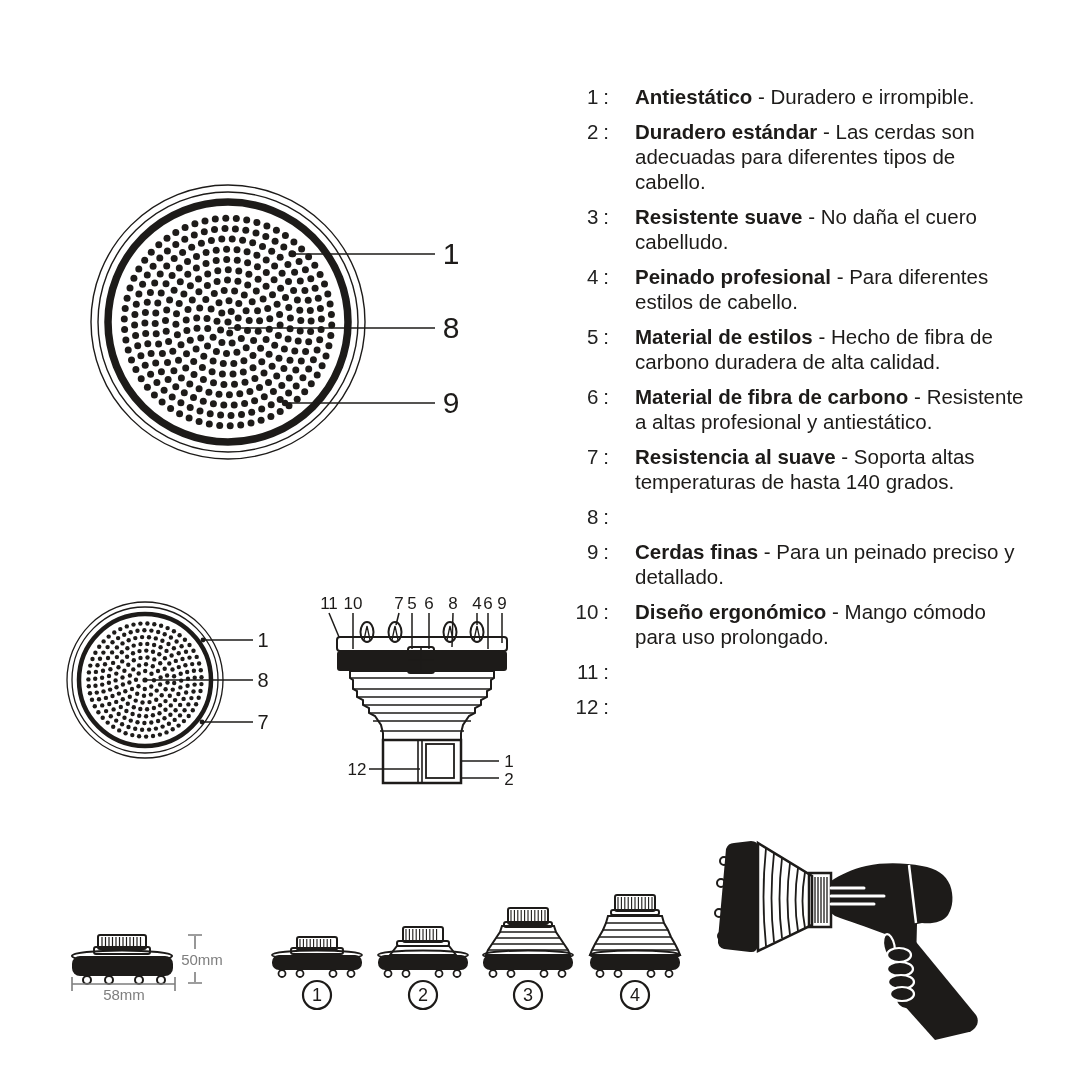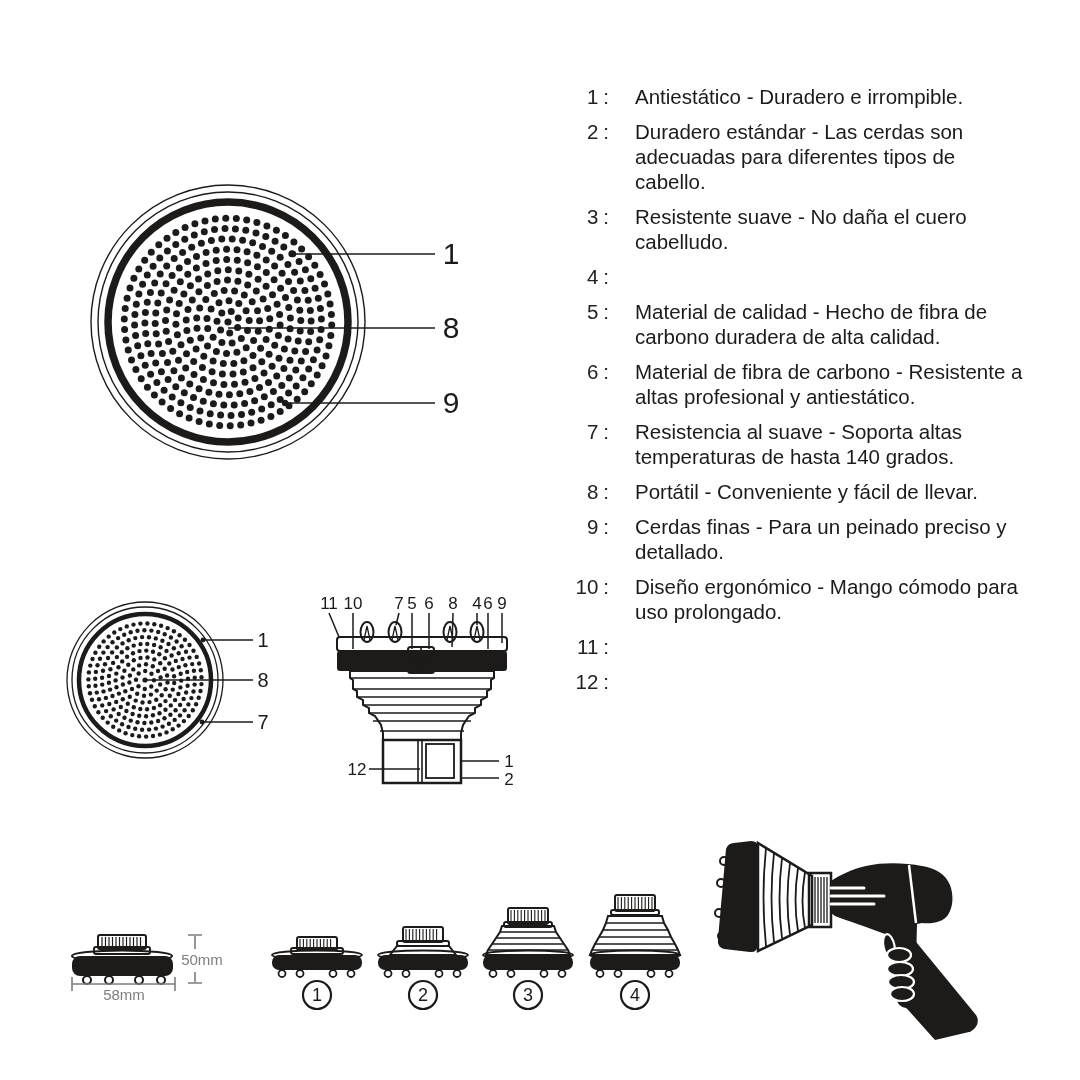--- a/index.html
+++ b/index.html
@@ -5,21 +5,21 @@
   html,body{margin:0;padding:0;background:#fff;}
   .canvas{position:relative;width:1080px;height:1080px;background:#ffffff;overflow:hidden;
           font-family:"Liberation Sans", sans-serif;color:#1d1b19;}
   svg{position:absolute;overflow:visible;}
   
   .features{position:absolute;left:563px;top:84px;width:470px;}
   .feature{display:flex;margin-bottom:10px;font-size:20.5px;line-height:25px;}
   .fnum{flex:none;display:inline-flex;justify-content:flex-end;width:46px;margin-right:26px;color:#222;}
   .fnum .colon{margin-left:5px;}
   .ftext{width:396px;}
-  .ftitle{font-weight:400;}
+  .ftitle{font-weight:700;}
   
   text{font-family:"Liberation Sans", sans-serif;fill:#1d1b19;}
   .callout{stroke:#1d1b19;stroke-width:1.7;fill:none;}
   .thin{stroke:#1d1b19;fill:none;}
   .dimtxt{fill:#7e7e7e;}
 </style>
 </head>
 <body>
 
 <div class="canvas">
@@ -44,48 +44,48 @@
           <span>3</span>
           <span class="colon">:</span>
         </span>
       <span class="ftext"><b class="ftitle">Resistente suave</b> <span>- No daña el cuero cabelludo.</span></span>
     </div>
     <div class="feature">
       <span class="fnum">
           <span>4</span>
           <span class="colon">:</span>
         </span>
+      <span class="ftext"><b class="ftitle">Peinado profesional</b> <span>- Para diferentes estilos de cabello.</span></span>
     </div>
     <div class="feature">
       <span class="fnum">
           <span>5</span>
           <span class="colon">:</span>
         </span>
-      <span class="ftext"><b class="ftitle">Material de calidad</b> <span>- Hecho de fibra de carbono duradera de alta calidad.</span></span>
+      <span class="ftext"><b class="ftitle">Material de estilos</b> <span>- Hecho de fibra de carbono duradera de alta calidad.</span></span>
     </div>
     <div class="feature">
       <span class="fnum">
           <span>6</span>
           <span class="colon">:</span>
         </span>
       <span class="ftext"><b class="ftitle">Material de fibra de carbono</b> <span>- Resistente a altas profesional y antiestático.</span></span>
     </div>
     <div class="feature">
       <span class="fnum">
           <span>7</span>
           <span class="colon">:</span>
         </span>
       <span class="ftext"><b class="ftitle">Resistencia al suave</b> <span>- Soporta altas temperaturas de hasta 140 grados.</span></span>
     </div>
     <div class="feature">
       <span class="fnum">
           <span>8</span>
           <span class="colon">:</span>
         </span>
-      <span class="ftext"><b class="ftitle">Portátil</b> <span>- Conveniente y fácil de llevar.</span></span>
     </div>
     <div class="feature">
       <span class="fnum">
           <span>9</span>
           <span class="colon">:</span>
         </span>
       <span class="ftext"><b class="ftitle">Cerdas finas</b> <span>- Para un peinado preciso y detallado.</span></span>
     </div>
     <div class="feature">
       <span class="fnum">

